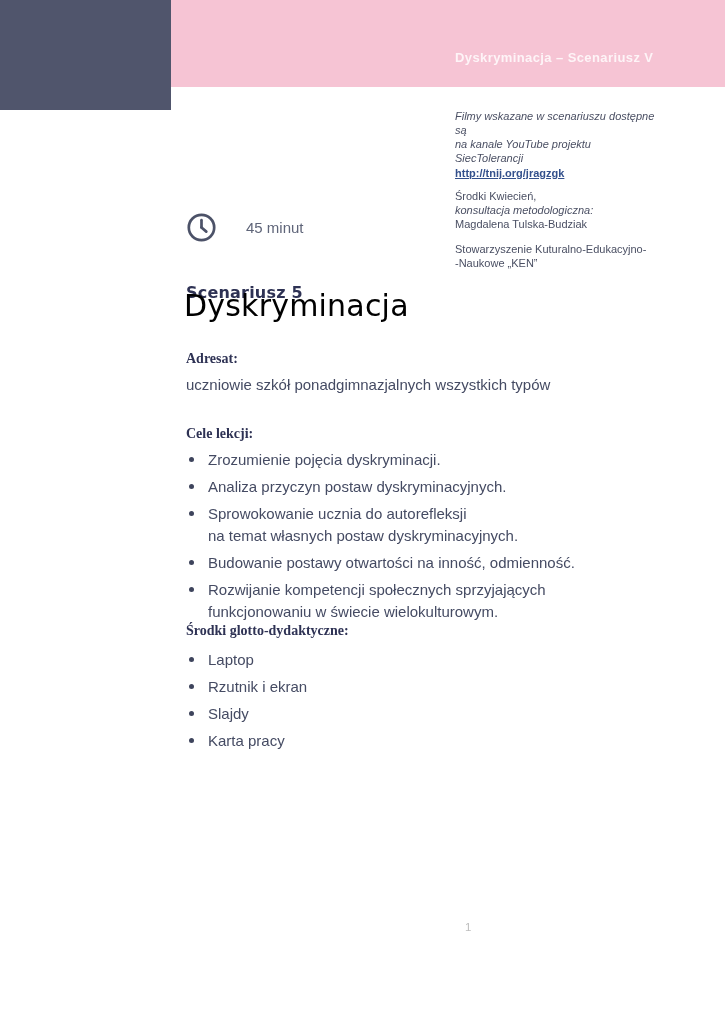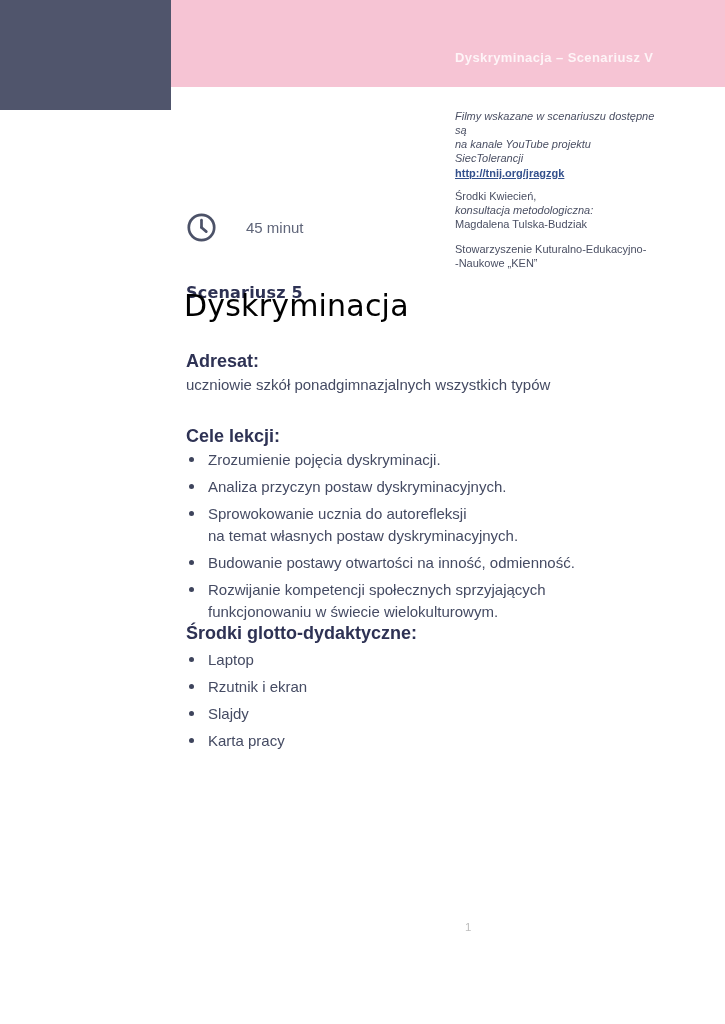--- a/index.html
+++ b/index.html
@@ -64,22 +64,22 @@
     font-size: 16px; font-weight: 800;
     color: #2E3254; letter-spacing: 0.2px; margin-top: 22px;
   }
   .title {
     position: absolute; left: 184px; top: 288px;
     font-family: "DejaVu Sans", sans-serif;
     font-size: 30px; font-weight: 400;
     color: #000000; letter-spacing: 0.2px;
   }
   .sec-heading {
-    font-family: Liberation Sans, sans-serif;
-    font-size: 18px; font-weight: 800;
+    font-family: Liberation Serif, serif;
+    font-size: 14px; font-weight: 800;
     color: #2E3254;
     position: absolute; left: 186px;
   }
   .h-adresat { top: 351px; }
   .t-adresat {
     position: absolute; left: 186px; top: 376px;
     font-size: 15px; color: #454B63;
   }
   .h-cele { top: 426px; }
   .h-srodki { top: 623px; }

